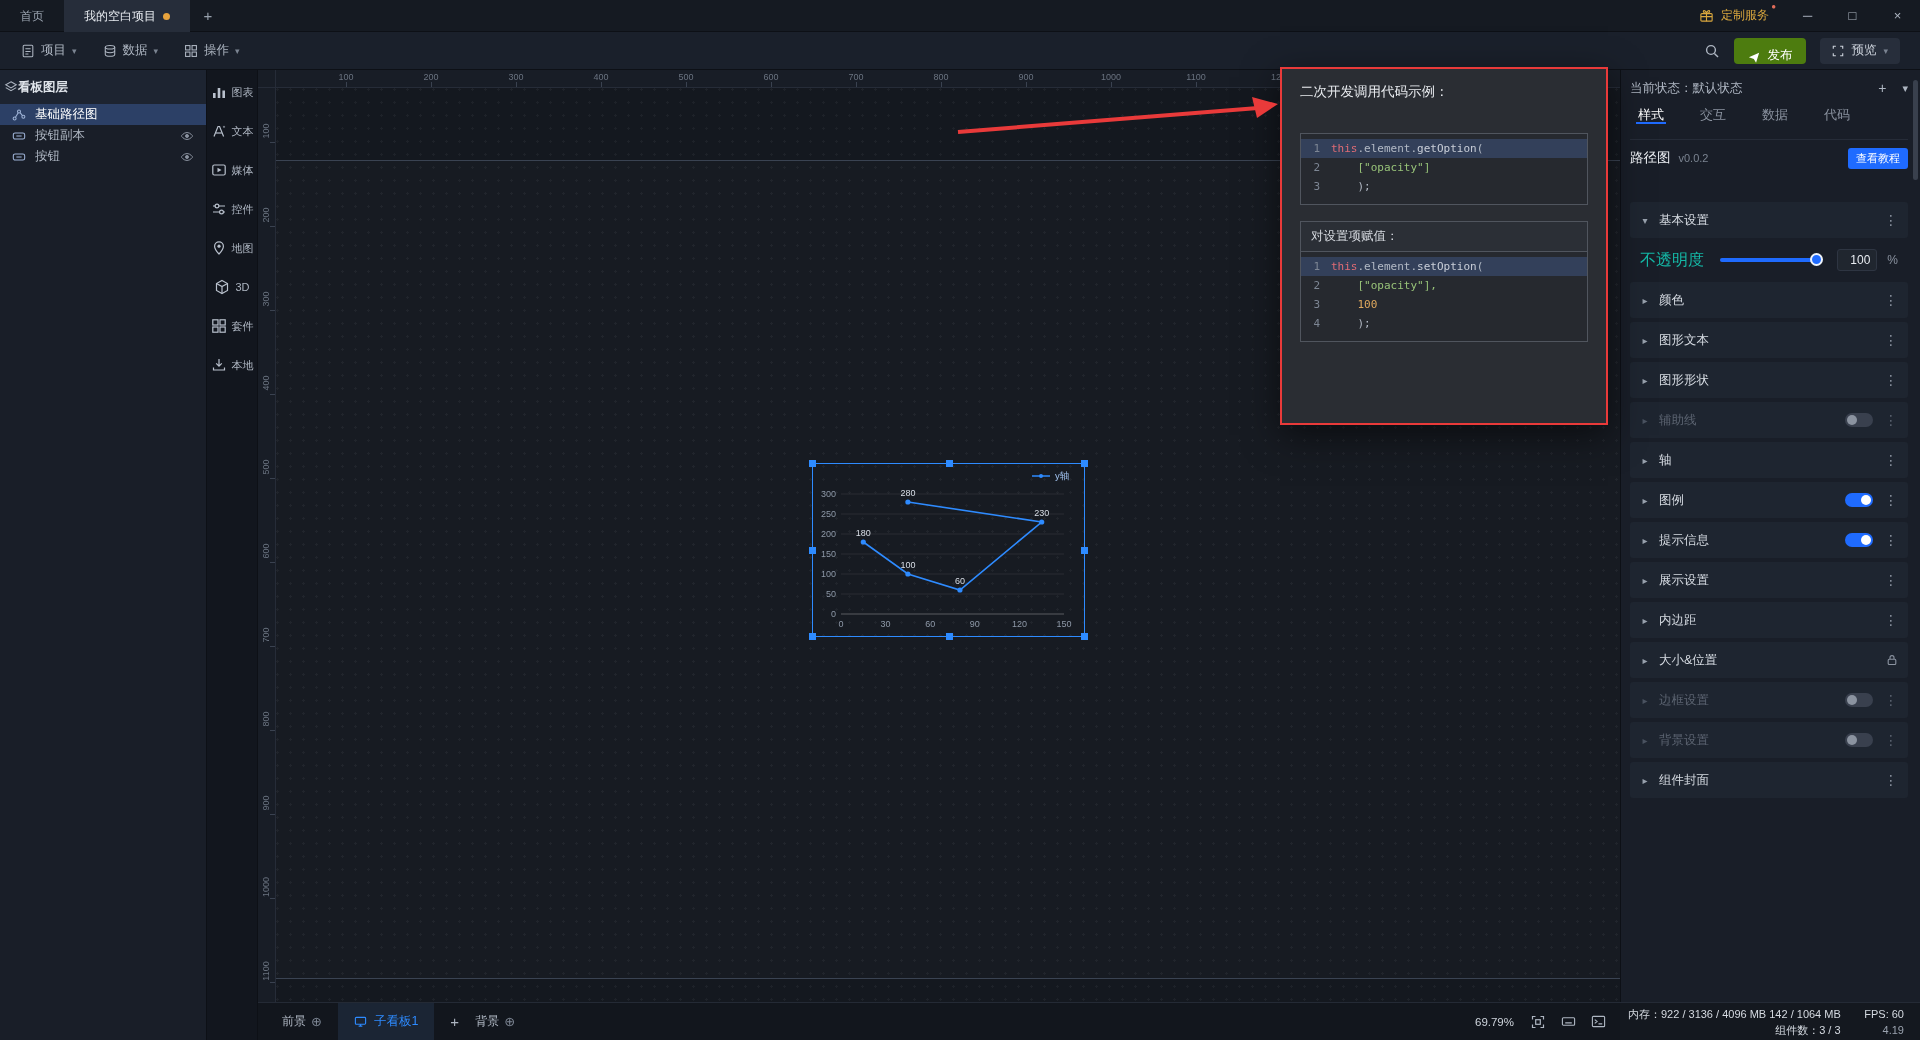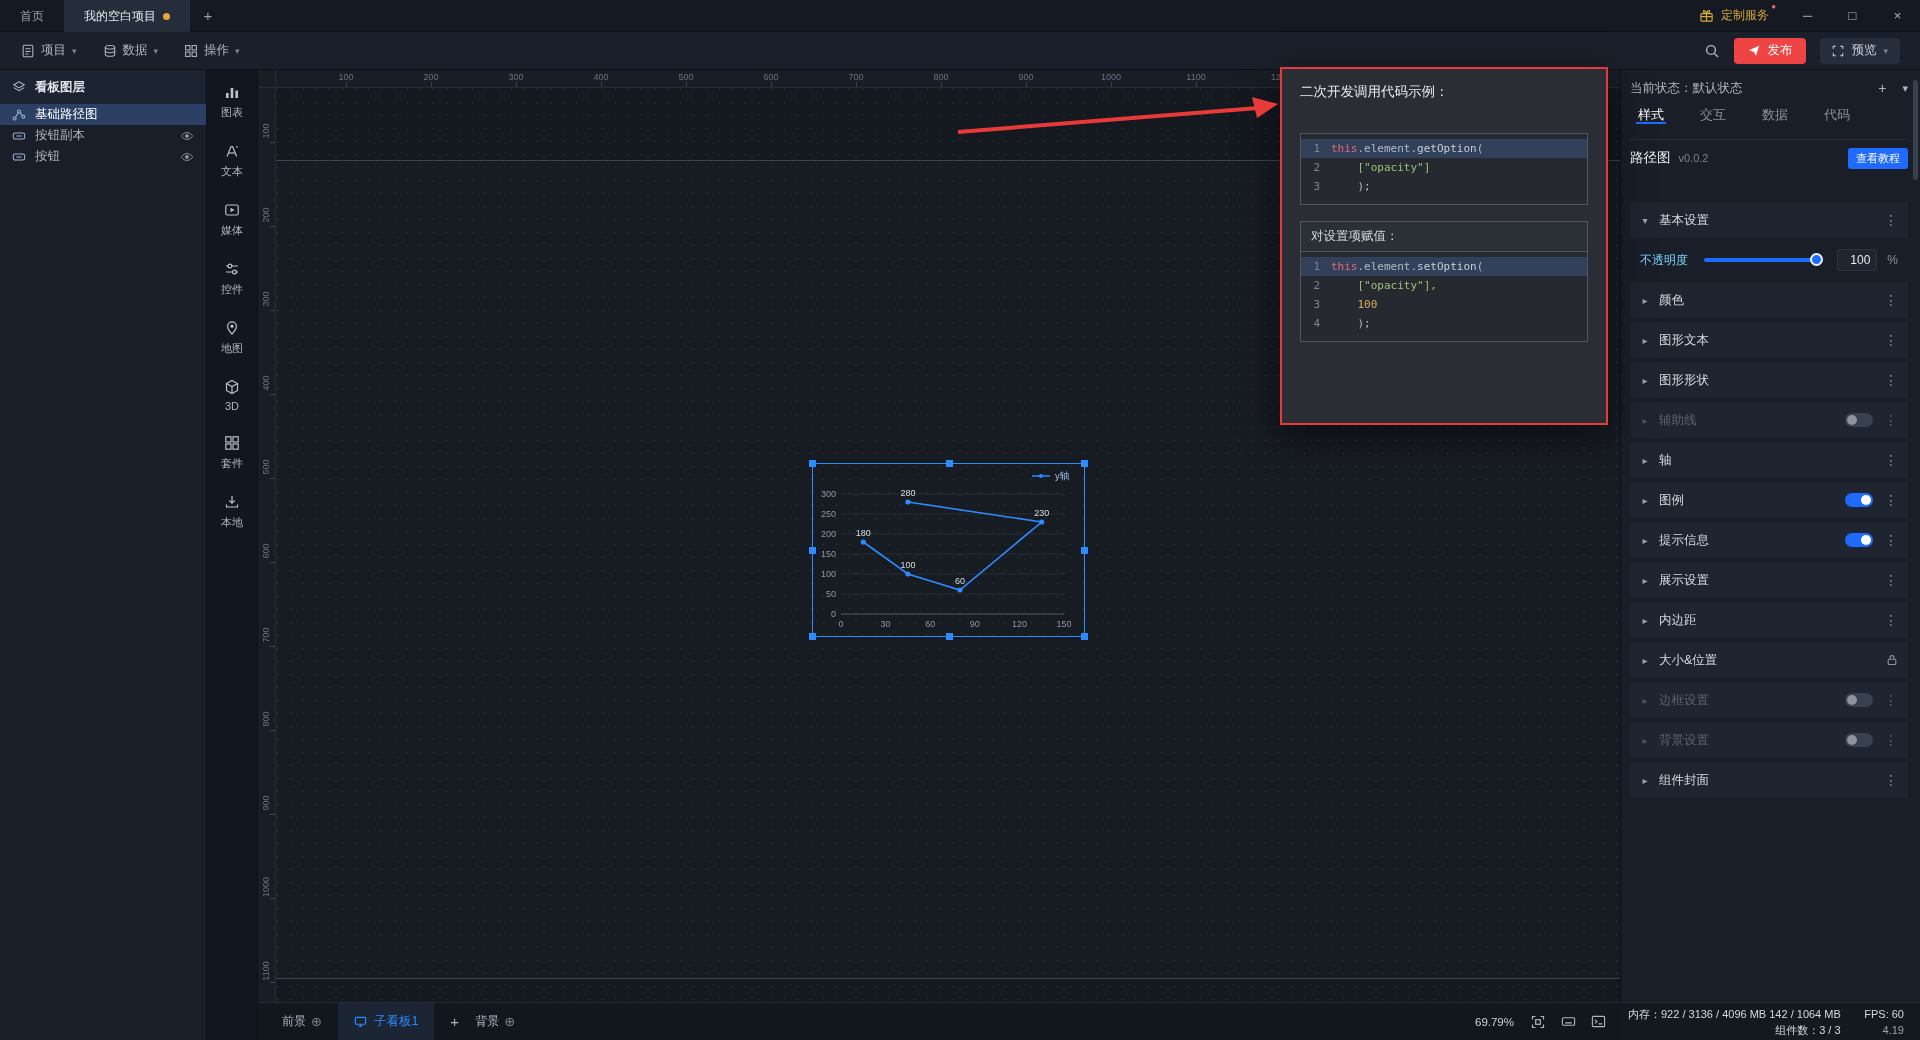--- a/index.html
+++ b/index.html
@@ -20,40 +20,40 @@
   .cs-label{color:#d9a73e;font-size:12px;margin-right:16px;position:relative}
   .cs-sup{position:absolute;top:-5px;right:-7px;font-size:8px;color:#e06c5a}
   .win-btn{width:45px;height:31px;display:flex;align-items:center;justify-content:center;color:#aeb6c2;font-size:13px}
 
   
   #menubar{position:absolute;left:0;top:32px;width:1920px;height:38px;background:#1a202b;
            border-bottom:1px solid #0d1016;display:flex;align-items:center;padding:0 8px;z-index:10}
   .mb-item{display:flex;align-items:center;gap:6px;color:#aeb6c2;padding:0 13px;height:100%;font-size:12.5px}
   .mb-caret{font-size:9px;color:#7b8492}
   .mb-right{margin-left:auto;display:flex;align-items:center;gap:14px;padding-right:12px}
-  .btn-publish{display:flex;align-items:center;gap:7px;background:#ef4444;color:#fff;height:26px;
+  .btn-publish{display:flex;align-items:flex-end;gap:7px;background:#4d7c0f;color:#fff;height:26px;
                padding:0 14px;border-radius:4px;font-size:12.5px}
   .btn-preview{display:flex;align-items:center;gap:7px;background:#272e3b;color:#cdd3dc;height:26px;
                padding:0 12px;border-radius:4px;font-size:12.5px}
 
   
   #layers-panel{position:absolute;left:0;top:70px;width:207px;height:970px;background:#191e28;
                 border-right:1px solid #0d1016}
-  .lp-header{height:34px;display:flex;align-items:center;gap:9px;padding:0 12px;color:#dfe4ea;
+  .lp-header{height:34px;display:flex;align-items:center;padding:0 4px;color:#dfe4ea;
              font-weight:bold;font-size:12.5px;background:#1d2431}
   .layer-item{height:21px;display:flex;align-items:center;gap:9px;padding:0 12px;color:#aeb6c2;font-size:12.5px}
   .layer-item.selected{background:#2c4066;color:#fff}
   .li-icon{display:flex;color:#9fb4d8}
   .li-eye{margin-left:auto;color:#8b93a0;display:flex}
 
   
   #toolstrip{position:absolute;left:207px;top:70px;width:51px;height:970px;background:#12161e;
              border-right:1px solid #0d1016;display:flex;flex-direction:column;align-items:center;
              padding-top:14px;gap:23px}
-  .tool-item{display:flex;flex-direction:column;align-items:center;gap:5px;color:#b9c1cd}
+  .tool-item{display:flex;flex-direction:row;align-items:center;gap:5px;color:#b9c1cd}
   .tool-label{font-size:11px;color:#aeb6c2}
 
   
   #canvas{position:absolute;left:258px;top:70px;width:1362px;height:932px;background:#14181f;overflow:hidden;
           background-image:radial-gradient(rgba(255,255,255,0.045) 1px, transparent 1.3px);
           background-size:13px 13px}
   .ruler-corner{position:absolute;left:0;top:0;width:18px;height:18px;background:#181d26;
                 border-right:1px solid #262c38;border-bottom:1px solid #262c38;z-index:3}
   #hruler{position:absolute;left:18px;top:0;width:1344px;height:18px;background:#181d26;
           border-bottom:1px solid #262c38;z-index:2}
@@ -114,21 +114,21 @@
   .sec-row.dim .sec-label{color:#5b6370}
   .sec-row.dim .sec-arrow{color:#4a5260}
   .sec-row.dim .dots{color:#5b6370}
   .toggle{width:28px;height:14px;border-radius:8px;position:relative;flex:none}
   .toggle.on{background:#1f6bff}
   .toggle.on::after{content:"";position:absolute;top:2px;right:2px;width:10px;height:10px;background:#fff;border-radius:50%}
   .toggle.off{background:#39404e}
   .toggle.off::after{content:"";position:absolute;top:2px;left:2px;width:10px;height:10px;background:#8b93a0;border-radius:50%}
   .locki{display:flex;color:#8b93a0}
   .opacity-row{height:36px;display:flex;align-items:center;gap:10px;padding:0 10px}
-  .op-label{color:#7dd3fc;font-size:12px;flex:none}
+  .op-label{color:#14b8a6;font-size:16px;flex:none}
   .slider{flex:1;height:4px;background:#2b3340;border-radius:2px;position:relative;margin:0 6px}
   .slider-fill{position:absolute;left:0;top:0;height:4px;background:#1f6bff;border-radius:2px}
   .slider-knob{position:absolute;top:-5px;width:13px;height:13px;border-radius:50%;background:#1f6bff;border:2px solid #eef3fa}
   .op-value{width:40px;height:22px;background:#20262f;border:1px solid #2e3542;border-radius:3px;color:#e8ecf1;
             display:flex;align-items:center;justify-content:flex-end;padding:0 6px;font-size:12px;flex:none}
   .op-unit{color:#8b93a0;font-size:12px;flex:none}
   #rp-scroll{position:absolute;left:1913px;top:80px;width:5px;height:100px;background:#39404d;border-radius:3px;z-index:70}
 
   
   #bottombar{position:absolute;left:258px;top:1002px;width:1362px;height:38px;background:#12161d;

